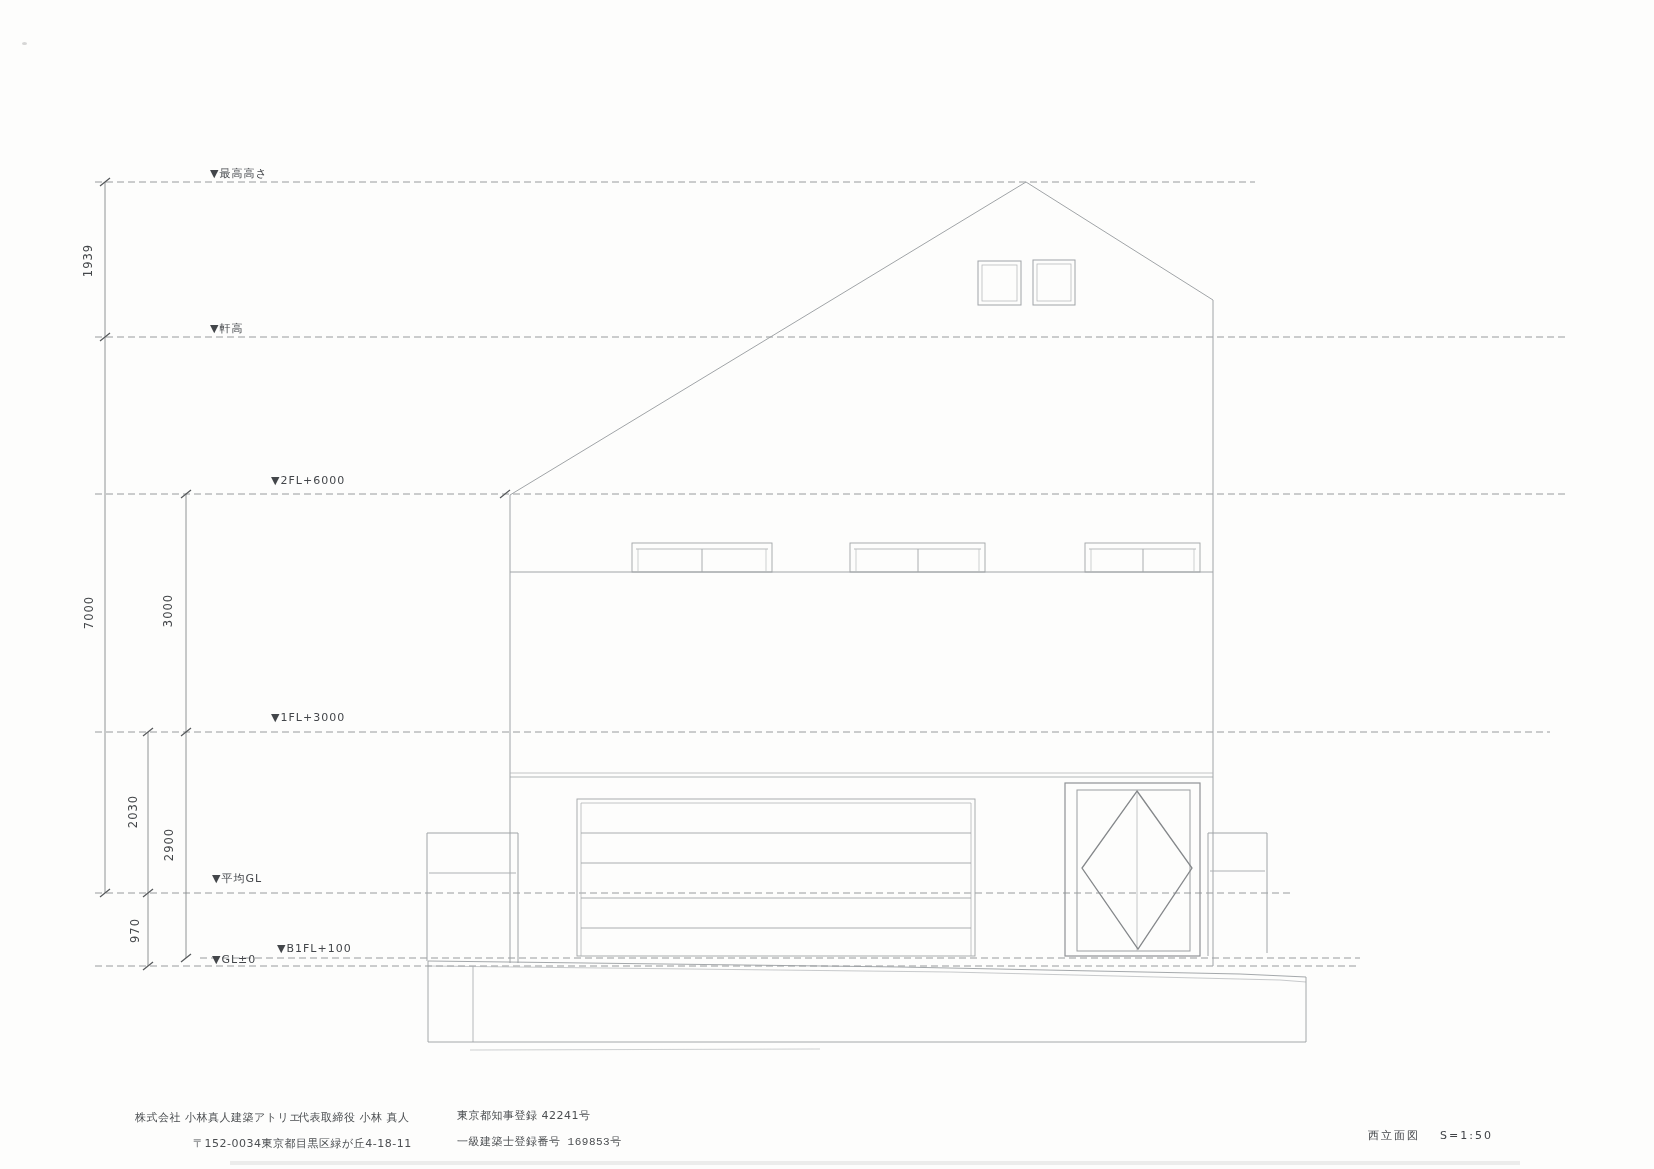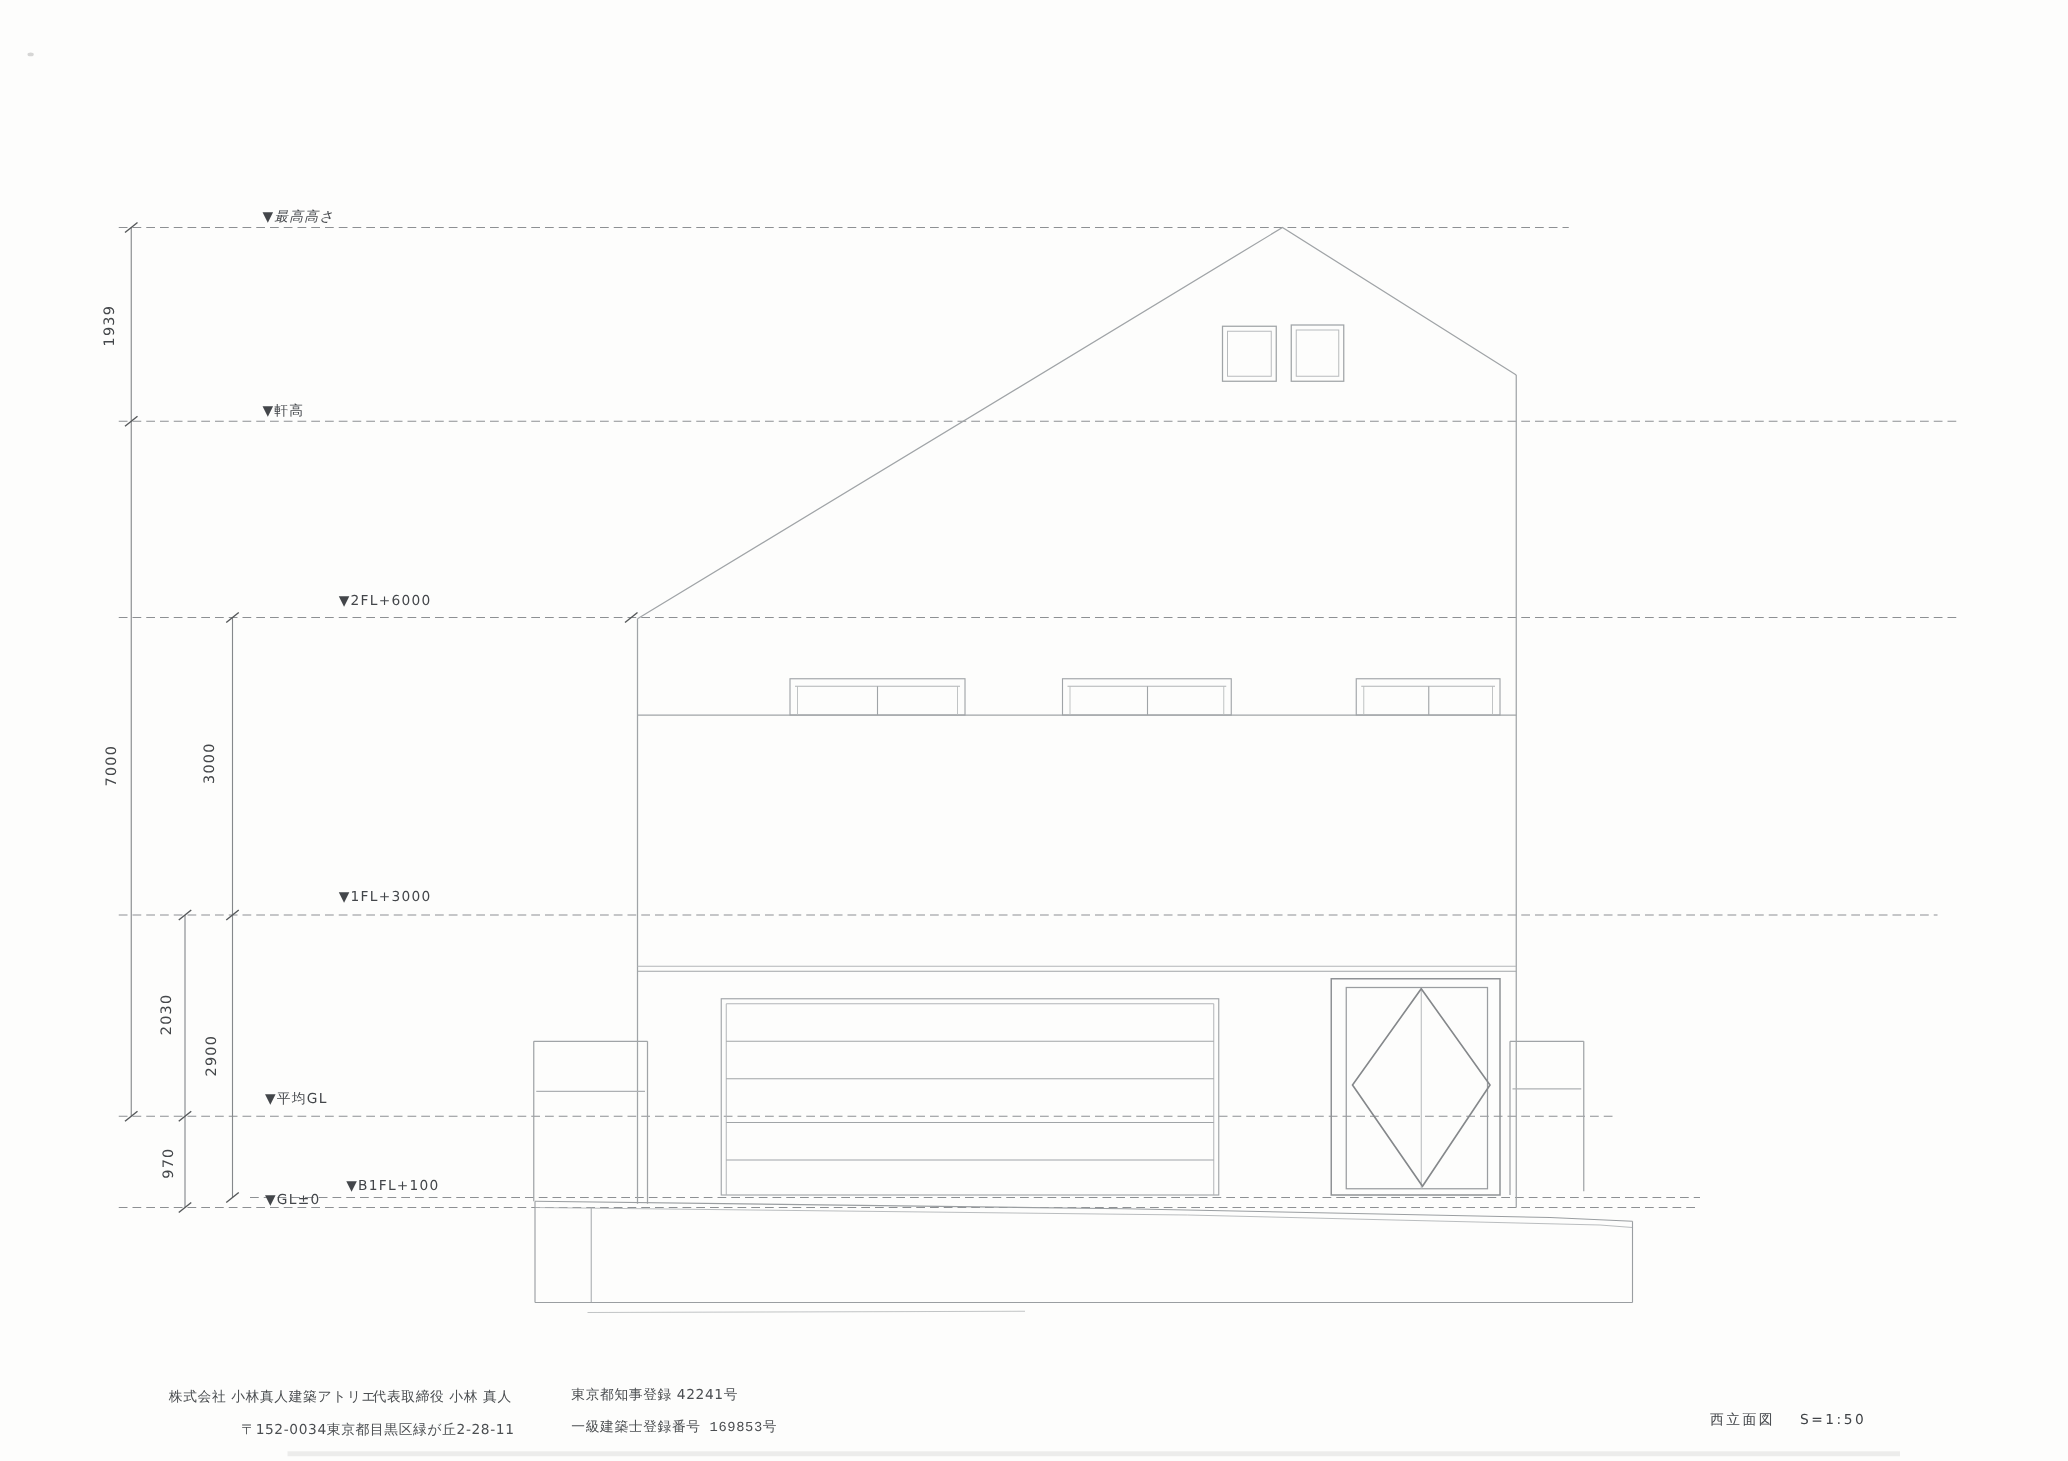--- a/index.html
+++ b/index.html
@@ -158,39 +158,39 @@
       <polyline points="428,961 900,967 1240,974 1306,977"></polyline>
       <polyline points="428,966 950,972 1280,980 1306,982" stroke="#b0b3b6" stroke-width="0.7"></polyline>
       <line x1="428" y1="961" x2="428" y2="1042"></line>
       <line x1="473" y1="966" x2="473" y2="1042" stroke="#adb0b3"></line>
       <line x1="1306" y1="977" x2="1306" y2="1042"></line>
       <line x1="428" y1="1042" x2="1306" y2="1042"></line>
       <line x1="470" y1="1050" x2="820" y2="1049" stroke="#b8bbbd" stroke-width="0.7"></line>
     </g>
   </svg>
 
-  <div class="lvl" style="left:210px;top:168px;font-style:italic;">▼最高高さ</div>
+  <div class="lvl" style="left:210px;top:168px;">▼最高高さ</div>
   <div class="lvl" style="left:210px;top:323px;">▼軒高</div>
   <div class="lvl" style="left:271px;top:475px;">▼2FL+6000</div>
   <div class="lvl" style="left:271px;top:712px;">▼1FL+3000</div>
   <div class="lvl" style="left:212px;top:873px;">▼平均GL</div>
   <div class="lvl" style="left:277px;top:943px;">▼B1FL+100</div>
   <div class="lvl" style="left:212px;top:954px;">▼GL±0</div>
 
   <div class="dim" style="left:66px;top:254px;">1939</div>
   <div class="dim" style="left:67px;top:606px;">7000</div>
   <div class="dim" style="left:146px;top:604px;">3000</div>
   <div class="dim" style="left:111px;top:805px;">2030</div>
   <div class="dim" style="left:147px;top:838px;">2900</div>
   <div class="dim" style="left:113px;top:924px;">970</div>
 
   <div class="foot" style="left:135px;top:1110px;">株式会社 小林真人建築アトリエ</div>
   <div class="foot" style="left:298px;top:1110px;">代表取締役 小林 真人</div>
   <div class="foot" style="left:457px;top:1108px;">東京都知事登録 42241号</div>
-  <div class="foot" style="left:193px;top:1136px;">〒152-0034東京都目黒区緑が丘2-28-11</div>
+  <div class="foot" style="left:193px;top:1136px;">〒152-0034東京都目黒区緑が丘4-18-11</div>
   <div class="foot" style="left:457px;top:1134px;font-family:Liberation Mono, monospace;">一級建築士登録番号 169853号</div>
 
   <div class="titleblock">
     <span>西立面図</span>
     <span>S=1:50</span>
   </div>
 
   <div class="smudge" style="left:230px;top:1161px;width:1290px;height:4px;"></div>
   <div class="speck" style="left:22px;top:42px;width:5px;height:3px;"></div>
 </div>

